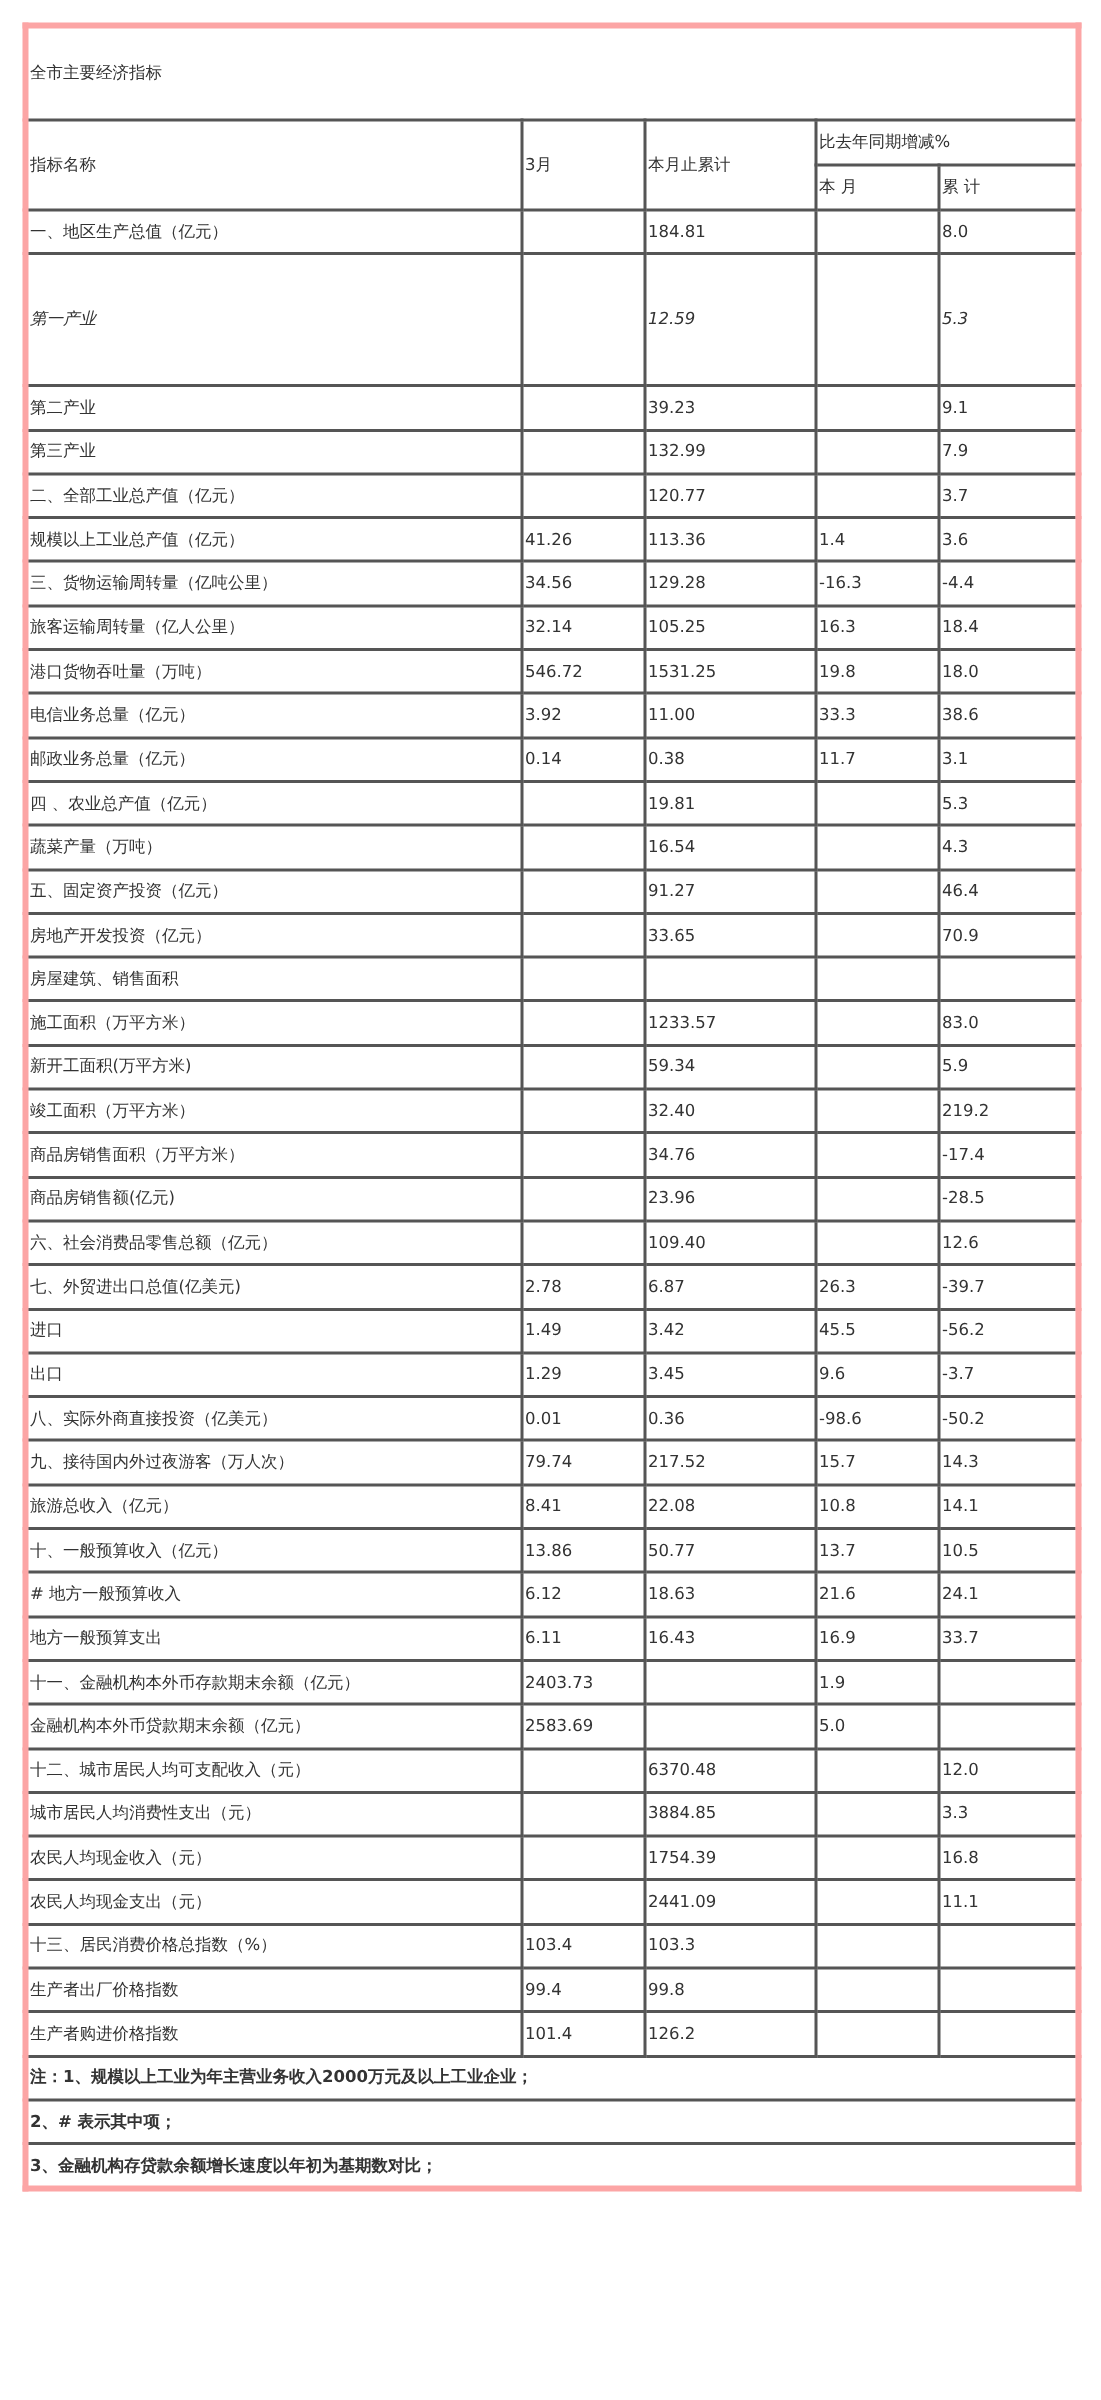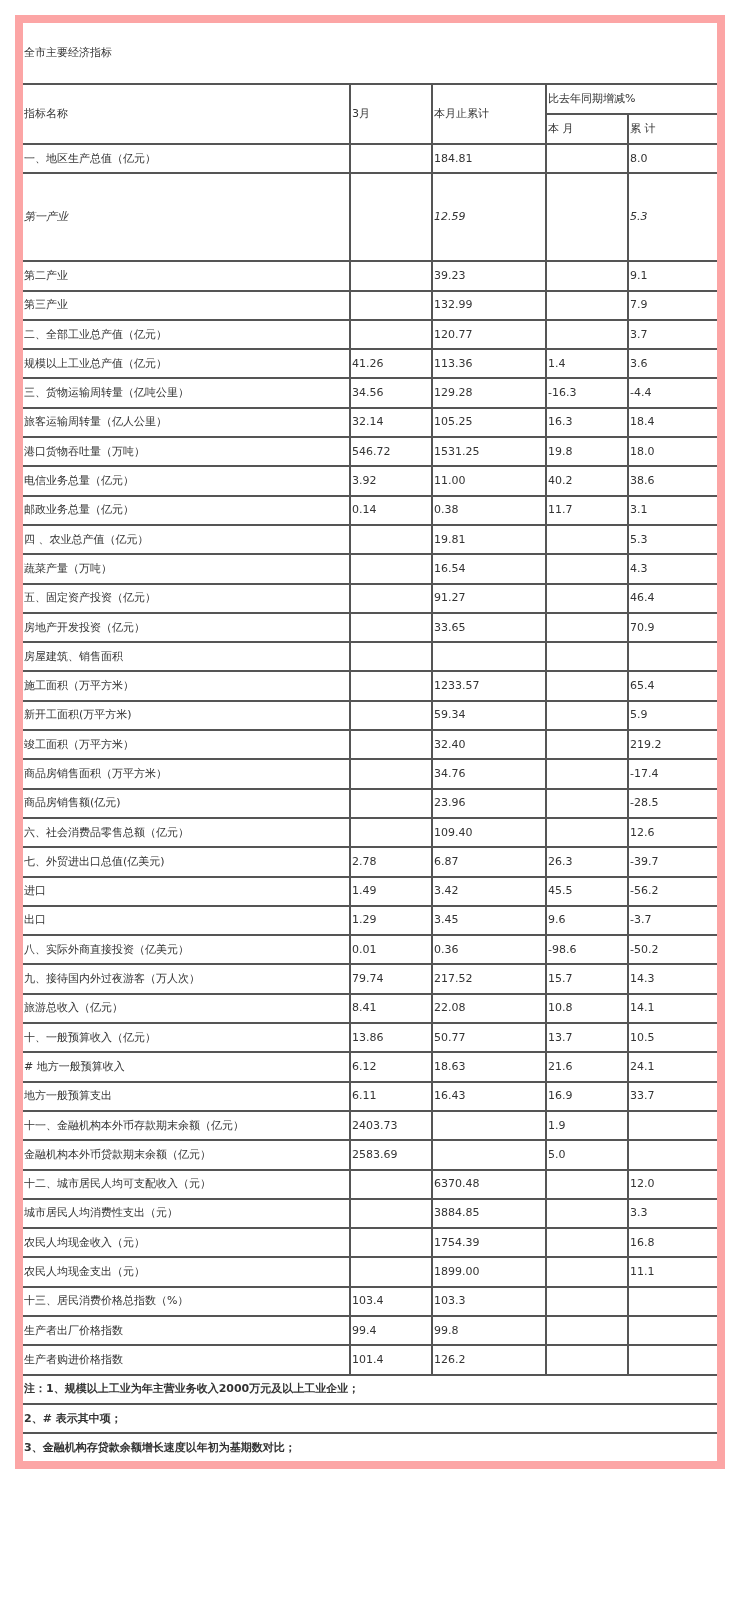--- a/index.html
+++ b/index.html
@@ -1,18 +1,18 @@
 <!DOCTYPE html>
 <html><head>
 <meta charset="utf-8">
 <style>
   html, body { margin: 0; padding: 0; background: #ffffff; }
   body { width: 734px; height: 1600px; position: relative; font-family: "DejaVu Sans", "Liberation Sans", sans-serif; color: #333333; }
   .wrap { position: absolute; left: 15px; top: 15px; width: 702px; }
-  table { border-collapse: collapse; width: 702px; table-layout: fixed; border: 8px solid #fca5a5; }
+  table { border-collapse: collapse; width: 702px; table-layout: fixed; border: 4px solid #fca5a5; }
   td { border: 2px solid #555555; font-size: 11px; padding: 0 0 0 1px; vertical-align: middle; white-space: nowrap; overflow: hidden; color: #333333; line-height: 14px; }
   td.title { height: 60px; }
   tr.h1 td { height: 28px; border-radius: 14px; }
   tr.h2 td { height: 28px; margin-top: 24px; }
   tr.row td { height: 27.3px; }
   tr.tall td { height: 86px; font-style: italic; }
   tr.note td { height: 27.3px; font-weight: bold; }
   col.c0 { width: 331px; }
   col.c1 { width: 82px; }
   col.c2 { width: 114px; }
@@ -105,21 +105,21 @@
           <td>港口货物吞吐量（万吨）</td>
           <td>546.72</td>
           <td>1531.25</td>
           <td>19.8</td>
           <td>18.0</td>
         </tr>
         <tr class="row">
           <td>电信业务总量（亿元）</td>
           <td>3.92</td>
           <td>11.00</td>
-          <td>40.2</td>
+          <td>33.3</td>
           <td>38.6</td>
         </tr>
         <tr class="row">
           <td>邮政业务总量（亿元）</td>
           <td>0.14</td>
           <td>0.38</td>
           <td>11.7</td>
           <td>3.1</td>
         </tr>
         <tr class="row">
@@ -155,21 +155,21 @@
           <td></td>
           <td></td>
           <td></td>
           <td></td>
         </tr>
         <tr class="row">
           <td>施工面积（万平方米）</td>
           <td></td>
           <td>1233.57</td>
           <td></td>
-          <td>65.4</td>
+          <td>83.0</td>
         </tr>
         <tr class="row">
           <td>新开工面积(万平方米)</td>
           <td></td>
           <td>59.34</td>
           <td></td>
           <td>5.9</td>
         </tr>
         <tr class="row">
           <td>竣工面积（万平方米）</td>
@@ -293,21 +293,21 @@
         <tr class="row">
           <td>农民人均现金收入（元）</td>
           <td></td>
           <td>1754.39</td>
           <td></td>
           <td>16.8</td>
         </tr>
         <tr class="row">
           <td>农民人均现金支出（元）</td>
           <td></td>
-          <td>1899.00</td>
+          <td>2441.09</td>
           <td></td>
           <td>11.1</td>
         </tr>
         <tr class="row">
           <td>十三、居民消费价格总指数（%）</td>
           <td>103.4</td>
           <td>103.3</td>
           <td></td>
           <td></td>
         </tr>

